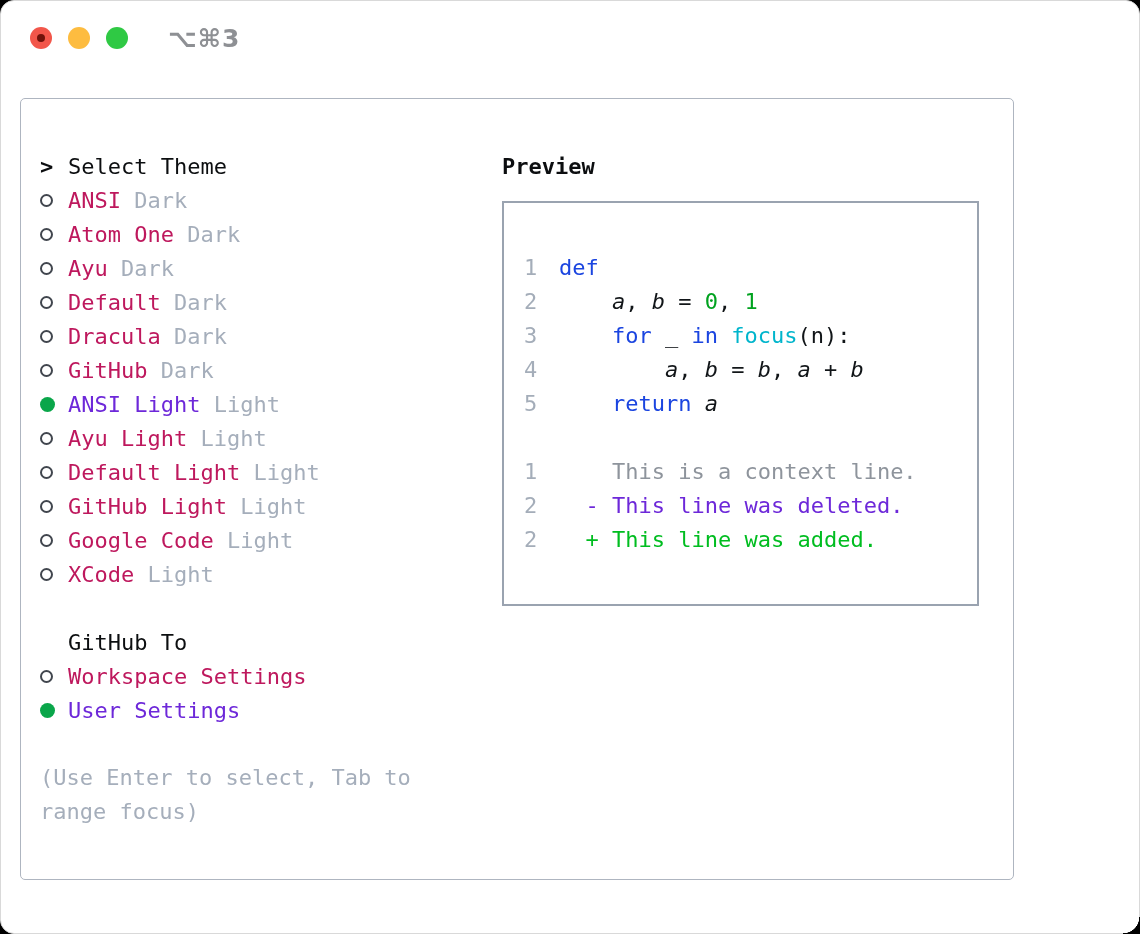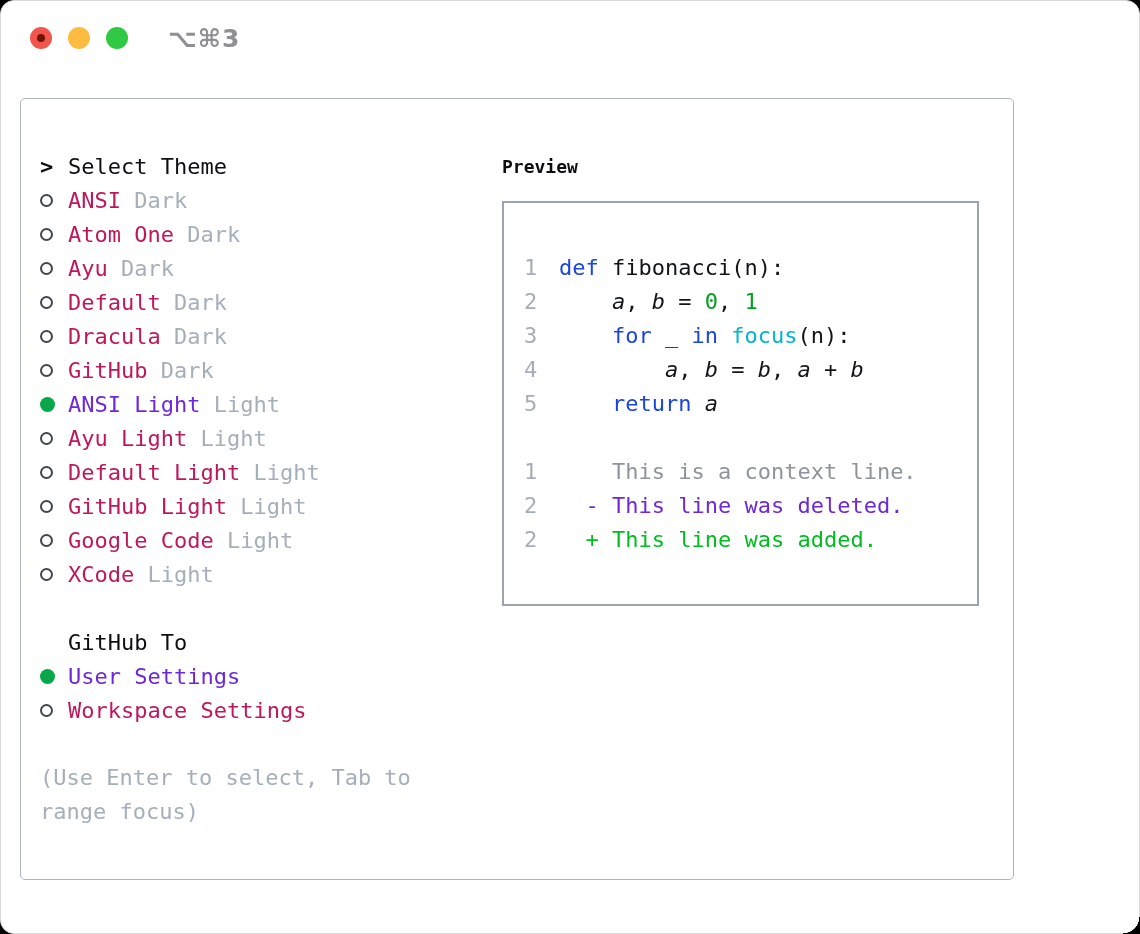--- a/index.html
+++ b/index.html
@@ -38,21 +38,21 @@
   .prompt { font-weight:bold; color:#0c0e10; }
   .radio { width:13px; height:13px; border-radius:50%; border:2px solid #41464e; }
   .radio.on { width:15px; height:15px; border:none; background:#0aa64a; }
   .item-name { color:#be185d; }
   .item-name.selected { color:#6d28d9; }
   .variant { color:#a5aebb; margin-left:1ch; }
   .section-header { font-weight:normal; color:#0c0e10; }
   .help { margin-top:34px; width:440px; font-size:22px; line-height:34px; color:#a5aebb; }
 
   
-  .preview-header { height:34px; display:flex; align-items:center; font-size:18px; font-weight:bold; color:#0c0e10; }
+  .preview-header { height:34px; display:flex; align-items:center; font-size:22px; font-weight:bold; color:#0c0e10; }
   .preview-box {
     margin-top:18px; width:477px; height:405px;
     border:2px solid #9aa3b0; background:#fff;
     padding:47px 10px 0 20px;
   }
   .cline { display:flex; align-items:center; height:34px; font-size:22px; white-space:pre; }
   .lnum { width:35px; flex:0 0 35px; color:#a4adb9; }
   .c-pl  { color:#111518; }
   .c-kw  { color:#1b45e0; }
   .c-cy  { color:#00b5cc; }
@@ -108,32 +108,32 @@
         </div>
 
       <div class="row spacer"></div>
 
       <div class="row">
         <span class="marker"></span>
         <span class="section-header">GitHub To</span>
       </div>
 
       <div>
+          <div class="row"><span class="marker"><span class="radio"></span></span><span class="item-name">Workspace Settings</span></div>
           <div class="row"><span class="marker"><span class="radio on"></span></span><span class="item-name selected">User Settings</span></div>
-          <div class="row"><span class="marker"><span class="radio"></span></span><span class="item-name">Workspace Settings</span></div>
         </div>
 
       <div class="help">(Use Enter to select, Tab to range focus)</div>
     </div>
 
     <div class="right-col">
       <div class="preview-header">Preview</div>
       <div class="preview-box">
         <div>
-            <div class="cline"><span class="lnum">1</span><span class="c-kw">def</span><span class="c-pl"> fibonacci(n):</span></div>
+            <div class="cline"><span class="lnum">1</span><span class="c-kw">def</span></div>
             <div class="cline"><span class="lnum">2</span><span class="c-pl">    </span><span class="c-var">a</span><span class="c-pl">, </span><span class="c-var">b</span><span class="c-pl"> = </span><span class="c-num">0</span><span class="c-pl">, </span><span class="c-num">1</span></div>
             <div class="cline"><span class="lnum">3</span><span class="c-pl">    </span><span class="c-kw">for</span><span class="c-pl"> _ </span><span class="c-kw">in</span><span class="c-pl"> </span><span class="c-cy">focus</span><span class="c-pl">(n):</span></div>
             <div class="cline"><span class="lnum">4</span><span class="c-pl">        </span><span class="c-var">a</span><span class="c-pl">, </span><span class="c-var">b</span><span class="c-pl"> = </span><span class="c-var">b</span><span class="c-pl">, </span><span class="c-var">a</span><span class="c-pl"> + </span><span class="c-var">b</span></div>
             <div class="cline"><span class="lnum">5</span><span class="c-pl">    </span><span class="c-kw">return</span><span class="c-pl"> </span><span class="c-var">a</span></div>
             <div class="cline"><span class="lnum"></span></div>
             <div class="cline"><span class="lnum">1</span><span class="c-ctx">    This is a context line.</span></div>
             <div class="cline"><span class="lnum">2</span><span class="c-del">  - This line was deleted.</span></div>
             <div class="cline"><span class="lnum">2</span><span class="c-add">  + This line was added.</span></div>
           </div>
       </div>

